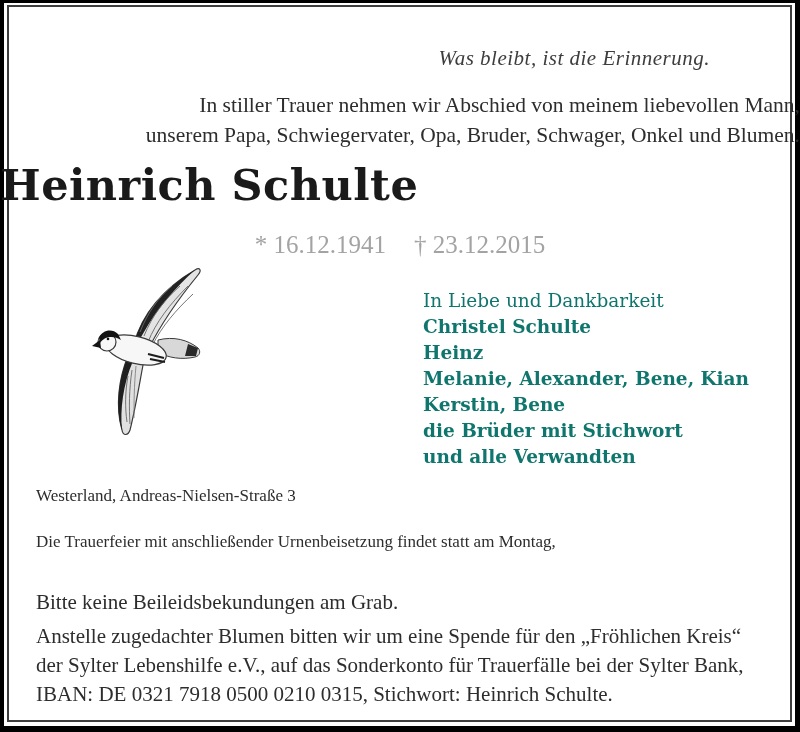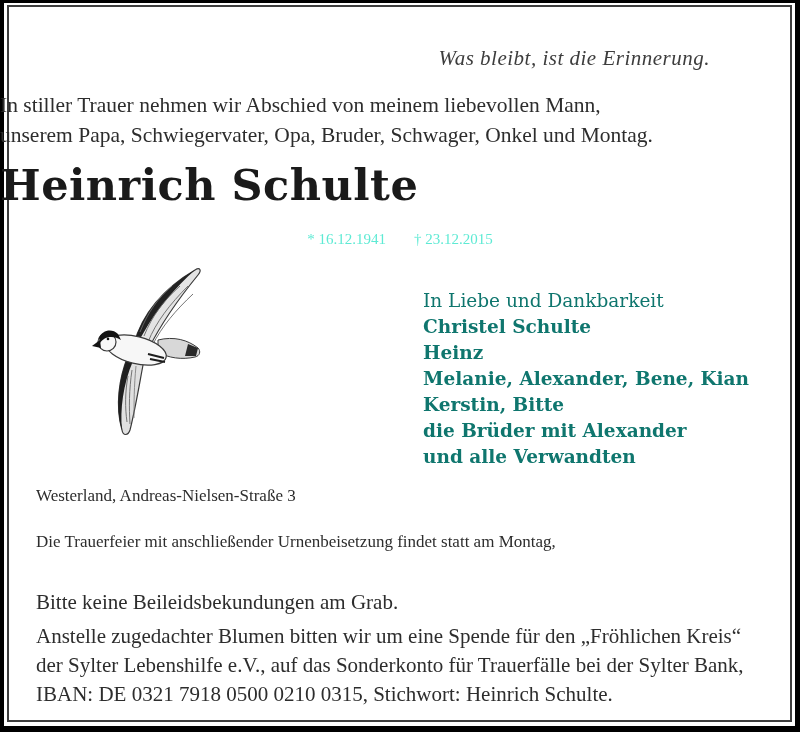--- a/index.html
+++ b/index.html
@@ -27,40 +27,40 @@
 
   .epigraph {
     top: 46px; right: 90px;
     font-style: italic;
     font-size: 21px;
     color: #3d3d3d;
     letter-spacing: 0.5px;
   }
   .intro {
     top: 90px; left: 0; right: 0;
-    text-align: left;
+    text-align: right;
     font-size: 21.5px;
     line-height: 30px;
     color: #2d2d2d;
   }
   .deceased-name {
     top: 160px; left: 0; right: 0;
     font-family: "DejaVu Serif", serif;
     font-weight: 700;
     font-size: 43px;
     color: #1a1a1a;
     letter-spacing: 0.5px;
   }
   .dates {
     top: 231px; left: 0; right: 0;
     display: flex;
     justify-content: center;
     gap: 28px;
-    font-size: 15px;
-    color: #5eead4;
+    font-size: 25px;
+    color: #a3a3a3;
   }
   .bird { top: 266px; left: 92px; width: 112px; height: 172px; }
   .mourners {
     top: 288px; left: 423px;
     font-family: "DejaVu Serif", serif;
     font-size: 18.5px;
     line-height: 26px;
     color: #0f766e;
   }
   .mourners .bold { font-weight: 700; }
@@ -75,21 +75,21 @@
 <div class="page">
   <div class="sheet"></div>
   <div class="frame"></div>
 
   <div class="content">
 
     <div class="abs epigraph">Was bleibt, ist die Erinnerung.</div>
 
     <div class="abs intro">
       <div>In stiller Trauer nehmen wir Abschied von meinem liebevollen Mann,</div>
-      <div>unserem Papa, Schwiegervater, Opa, Bruder, Schwager, Onkel und Montag.</div>
+      <div>unserem Papa, Schwiegervater, Opa, Bruder, Schwager, Onkel und Blumen.</div>
     </div>
 
     <div class="abs deceased-name">Heinrich Schulte</div>
 
     <div class="abs dates">
       <span>* 16.12.1941</span>
       <span>† 23.12.2015</span>
     </div>
 
     <svg class="abs bird" viewBox="0 0 112 172" width="112" height="172" aria-hidden="true">
@@ -117,22 +117,22 @@
       <path d="M7,72 C10,64 20,62 26,68 L29,74 C22,69 12,70 8,77 Z" fill="#141414"></path>
       <path d="M8,74 L0,80 L9,82 Z" fill="#141414"></path>
       <circle cx="16" cy="73" r="1.3" fill="#111"></circle>
     </svg>
 
     <div class="abs mourners">
       <div>In Liebe und Dankbarkeit</div>
       <div class="bold">Christel Schulte</div>
       <div class="bold">Heinz</div>
       <div class="bold">Melanie, Alexander, Bene, Kian</div>
-      <div class="bold">Kerstin, Bitte</div>
-      <div class="bold">die Brüder mit Alexander</div>
+      <div class="bold">Kerstin, Bene</div>
+      <div class="bold">die Brüder mit Stichwort</div>
       <div class="bold">und alle Verwandten</div>
     </div>
 
     <div class="abs address">Westerland, Andreas-Nielsen-Straße 3</div>
 
     <div class="abs funeral">
       <div>Die Trauerfeier mit anschließender Urnenbeisetzung findet statt am Montag,</div>
     </div>
 
     <div class="abs condolence">Bitte keine Beileidsbekundungen am Grab.</div>

